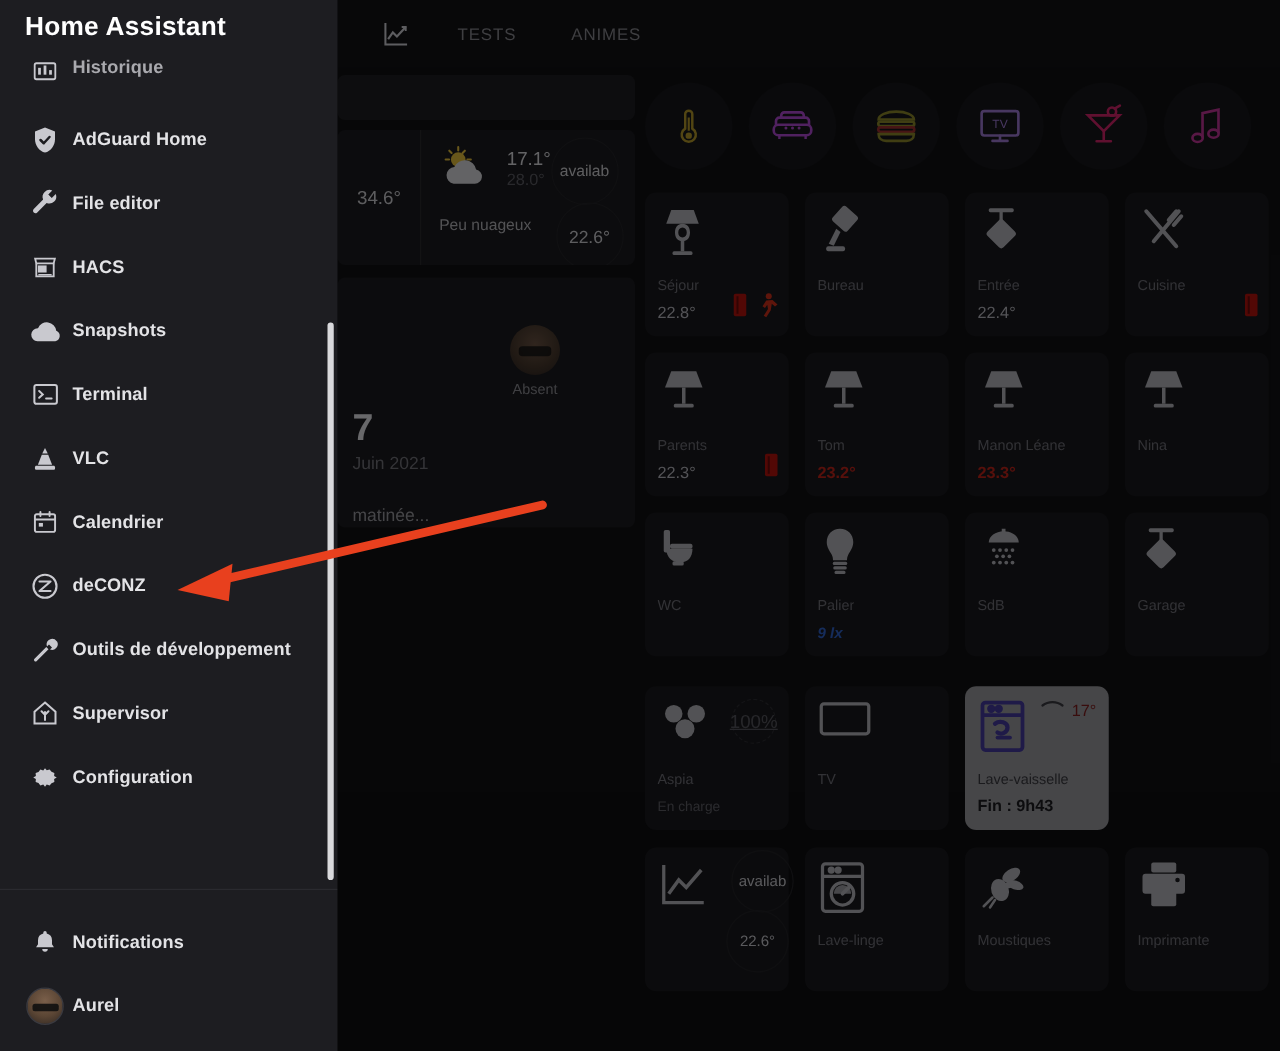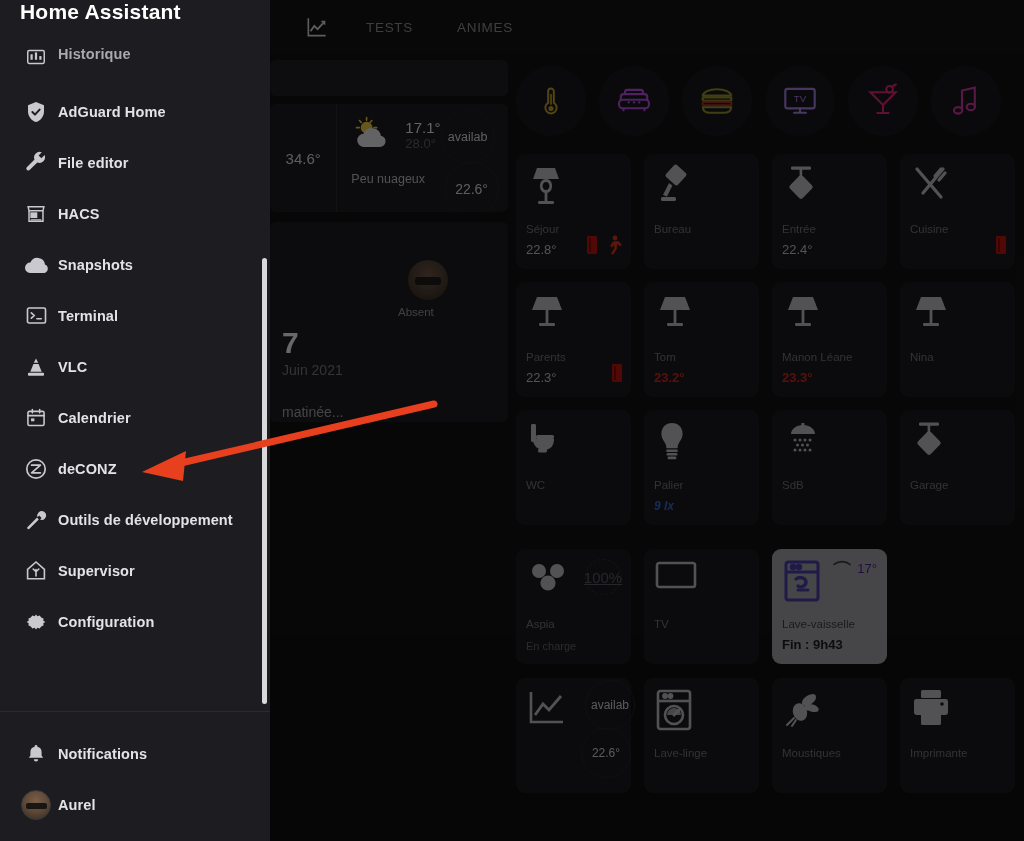--- a/index.html
+++ b/index.html
@@ -57,21 +57,21 @@
   .w-badge {
     position:absolute; border-radius:50%; border:1px solid #242428;
     width:54px; height:54px; display:flex; align-items:center; justify-content:center;
     color:#cfcfd3; font-size:12.5px; overflow:hidden; white-space:nowrap;
   }
   .w-badge.b1 { top: 6px; left: -8px; }
   .w-badge.b2 { top: 58px; left: -4px; font-size:14px; }
 
   #pcard { height: 200px; }
   .person {
-    position:absolute; left: 128px; top: 38px; width: 60px; text-align:left;
+    position:absolute; left: 128px; top: 38px; width: 60px; text-align:center;
   }
   .person-av {
     width:40px;height:40px;border-radius:50%;margin:0 auto;
     background: radial-gradient(circle at 50% 38%, #6b5343 0%, #4a3a2e 55%, #2a2320 100%);
     position:relative;
   }
   .person-av::after{
     content:""; position:absolute; left:7px; top:17px; width:26px; height:8px;
     border-radius:3px; background:rgba(20,20,20,.85);
   }
@@ -126,36 +126,36 @@
   .mini-badge{
     position:absolute; border-radius:50%; border:1px solid #232327;
     width:50px;height:50px; display:flex;align-items:center;justify-content:center;
     color:#c8c8ce; font-size:12px; overflow:hidden; white-space:nowrap;
   }
   .card.active {
     background:#9b9ba0;
   }
   .card.active .card-name { color:#3b3b40; }
   .card.active .card-val  { color:#1c1c20; font-weight:700; }
-  .card.active .tr-val    { color:#4c1d95; }
+  .card.active .tr-val    { color:#7f1d1d; }
 
   
   #scrim {
     position:absolute; left:0; top:0; width:1024px; height:841px;
     background: rgba(0,0,0,.55);
     pointer-events:none;
   }
 
   
   #drawer {
     position:absolute; left:0; top:0; width:270px; height:841px;
     background:#1d1d21; overflow:hidden;
   }
   #drawer-title {
-    position:absolute; left:20px; top:0; color:#fff;
+    position:absolute; left:20px; top:10px; color:#fff;
     font-size:21px; font-weight:700; letter-spacing:.2px;
   }
   #drawer-list { position:absolute; left:0; top:46px; width:270px; height:665px; overflow:hidden;}
   #drawer-bottom {
     position:absolute; left:0; top:711px; width:270px; height:130px;
     border-top:1px solid #2a2a2f;
   }
   .nav {
     height:51px; display:flex; align-items:center; padding-left:14px;
   }

